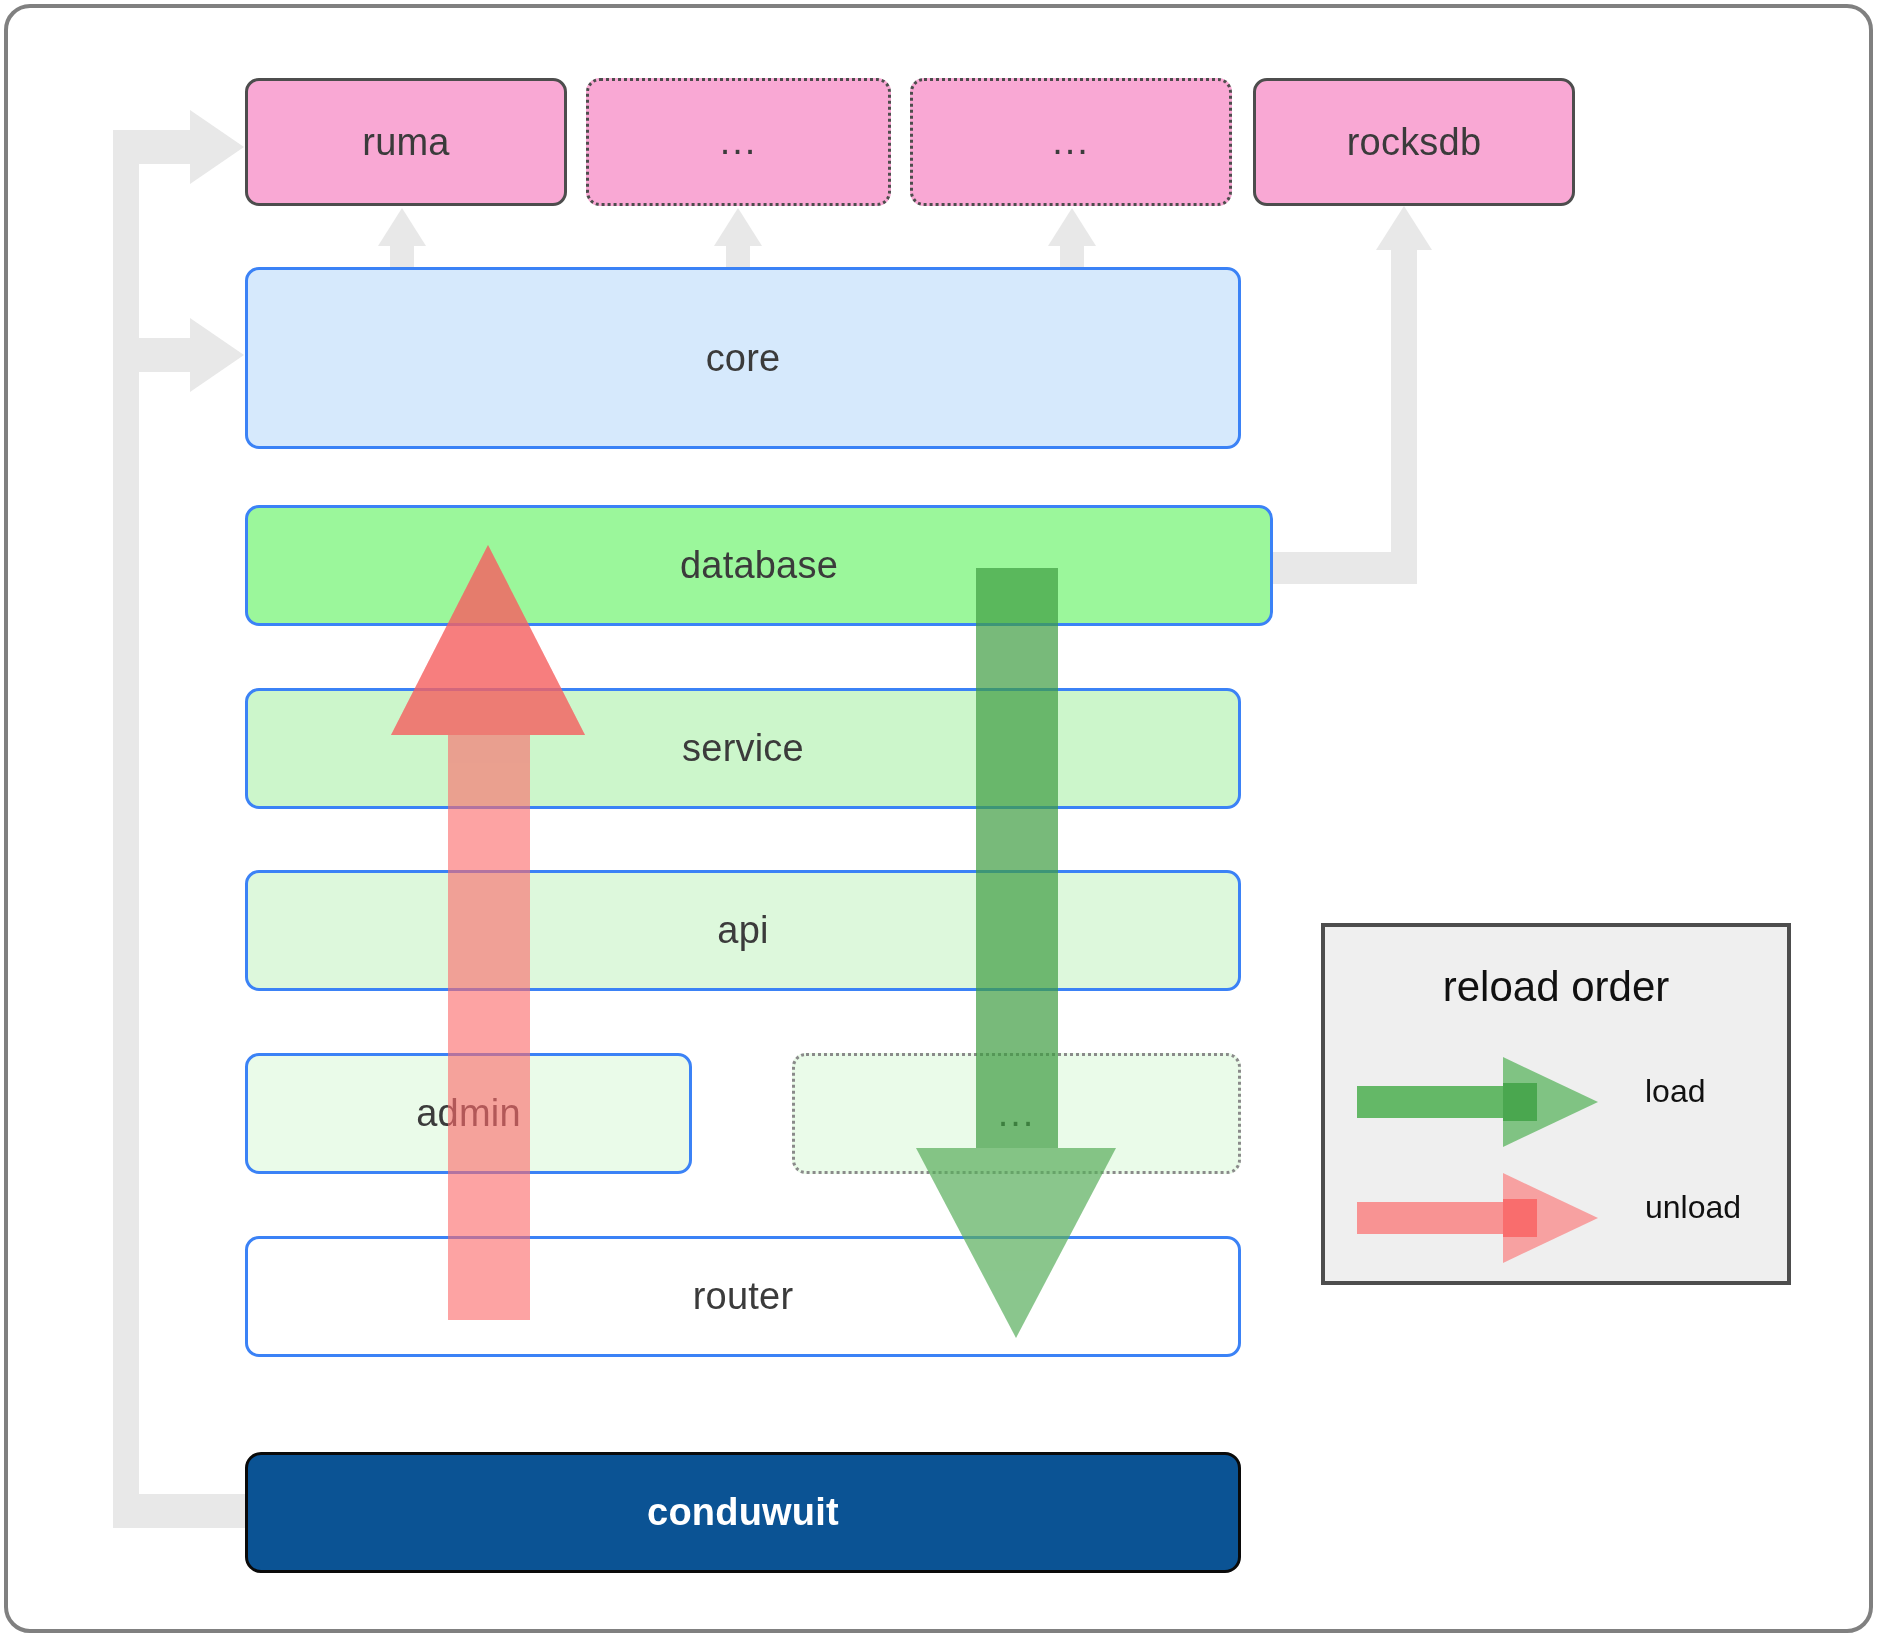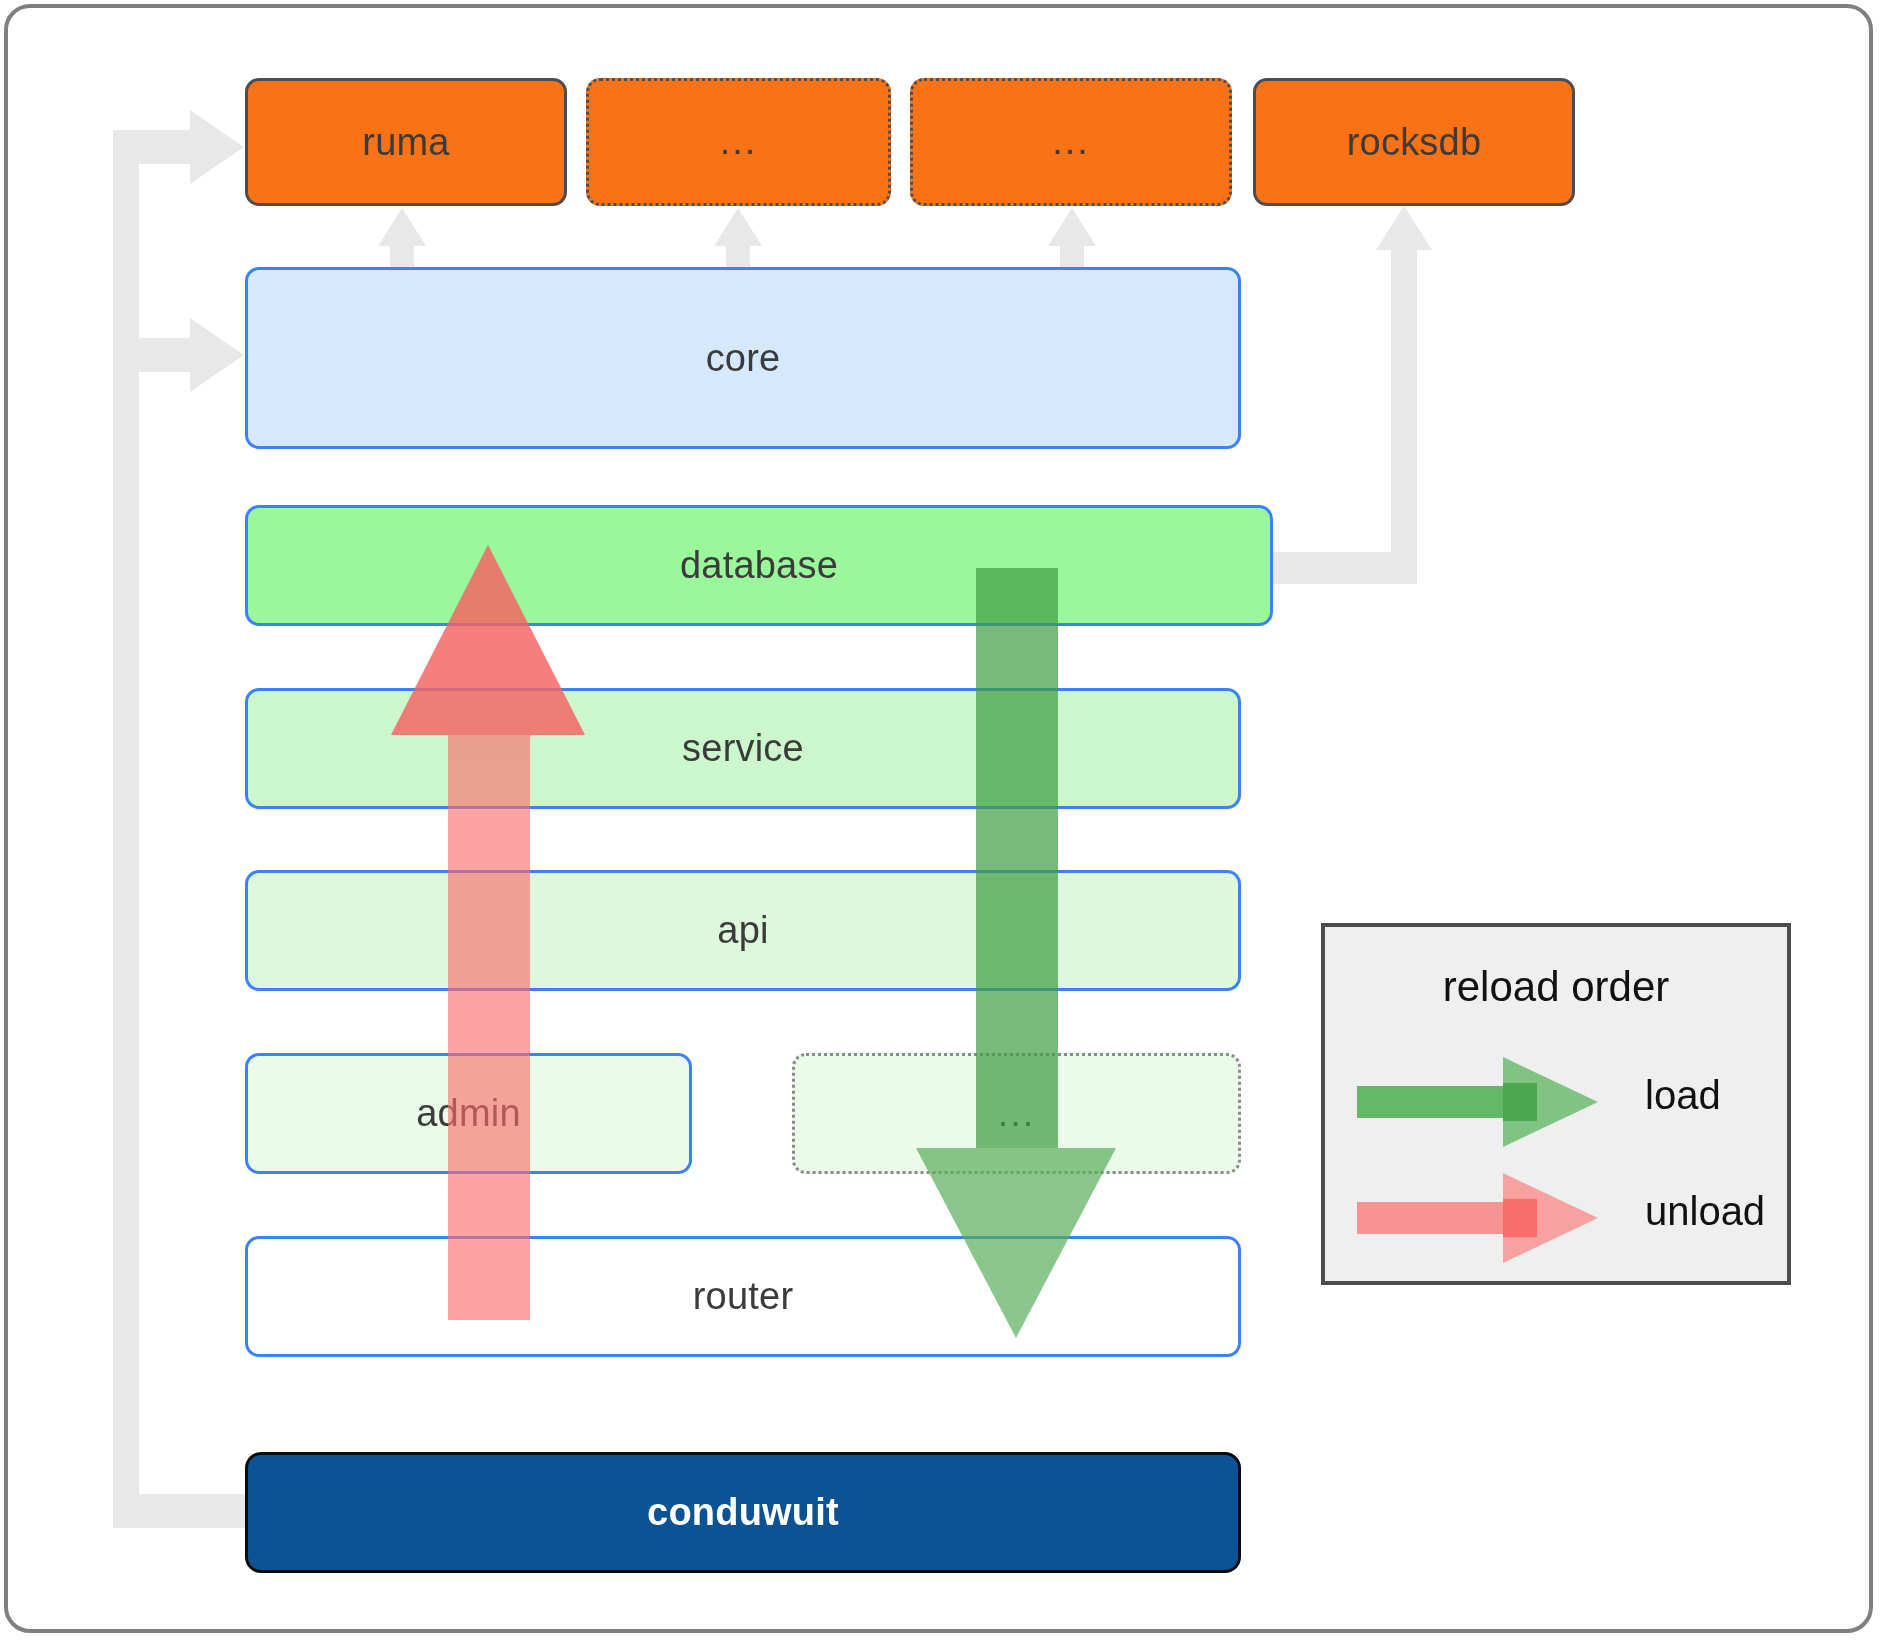--- a/index.html
+++ b/index.html
@@ -32,21 +32,21 @@
     font-size:38px;
     color:#3b3b3b;
     letter-spacing:.2px;
     z-index:4;
   }
   .box.solid{border:3px solid #4d4d4d;}
   .box.gray{border:3px solid #3b82f6;}
   .box.dotted{border:3px dotted #4d4d4d;}
   .box.dotted-gray{border:3px dotted #8a8a8a;}
 
-  .dep{background:#f97316;}
+  .dep{background:#f9a8d4;}
   .core{background:#d6e9fc;}
   .db{background:#9bf79b;}
   .service{background:#ccf6cb;}
   .api{background:#ddf8dc;}
   .admin{background:#eafbe9;}
   .dots{background:#eafbe9;}
   .router{background:#ffffff;}
   .root{background:#0b5394;color:#ffffff;font-weight:bold;border:3px solid #0a0a0a;}
 
   .ellipsis{
@@ -69,21 +69,21 @@
   }
   .legend-title{
     position:absolute;left:0;top:36px;width:100%;
     text-align:center;font-size:42px;color:#111;
   }
   .legend-row{position:absolute;left:0;width:100%;height:90px;}
   .legend-row.r1{top:130px;}
   .legend-row.r2{top:246px;padding-left:12px;}
   .legend-label{
     position:absolute;left:320px;top:16px;
-    font-size:40px;color:#111;
+    font-size:32px;color:#111;
   }
   .legend-arrow{position:absolute;left:28px;top:0;width:280px;height:90px;}
 </style>
 </head>
 <body>
 
 <div id="canvas">
   <div class="frame"></div>
 
   <svg class="wires" viewBox="0 0 1883 1643" xmlns="http://www.w3.org/2000/svg">

